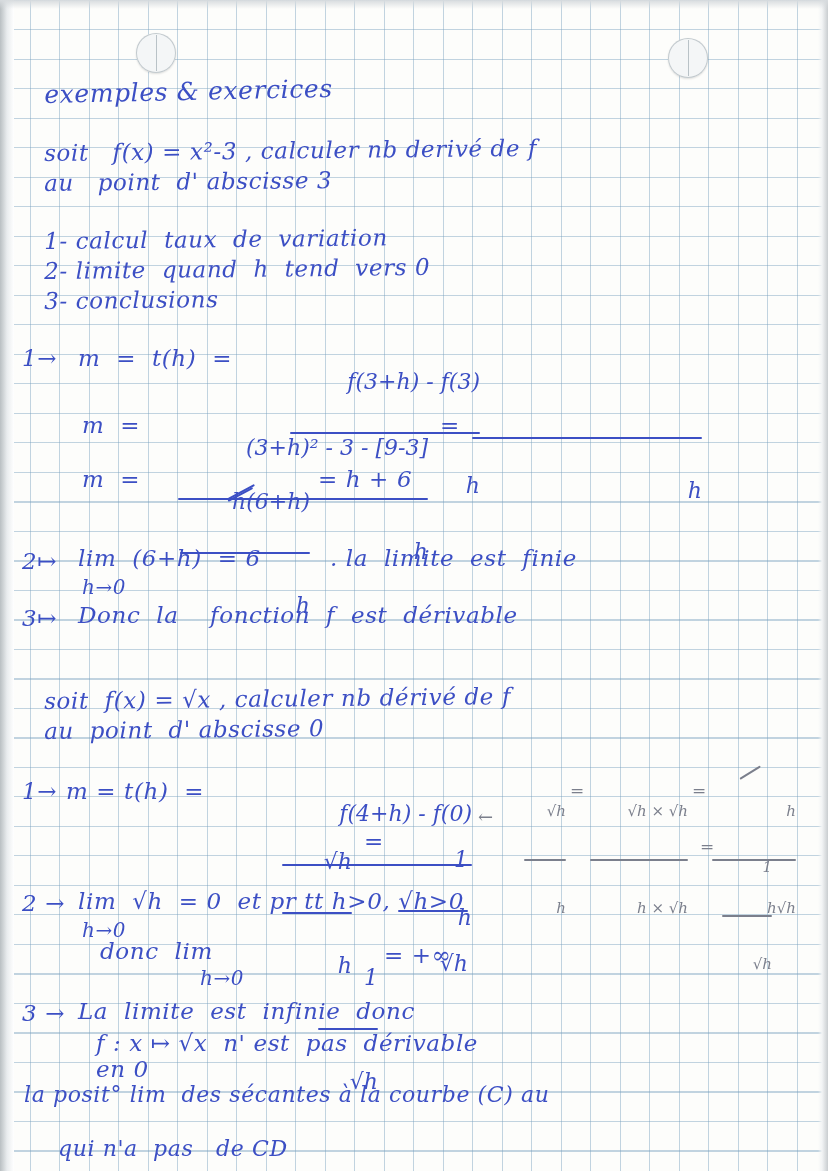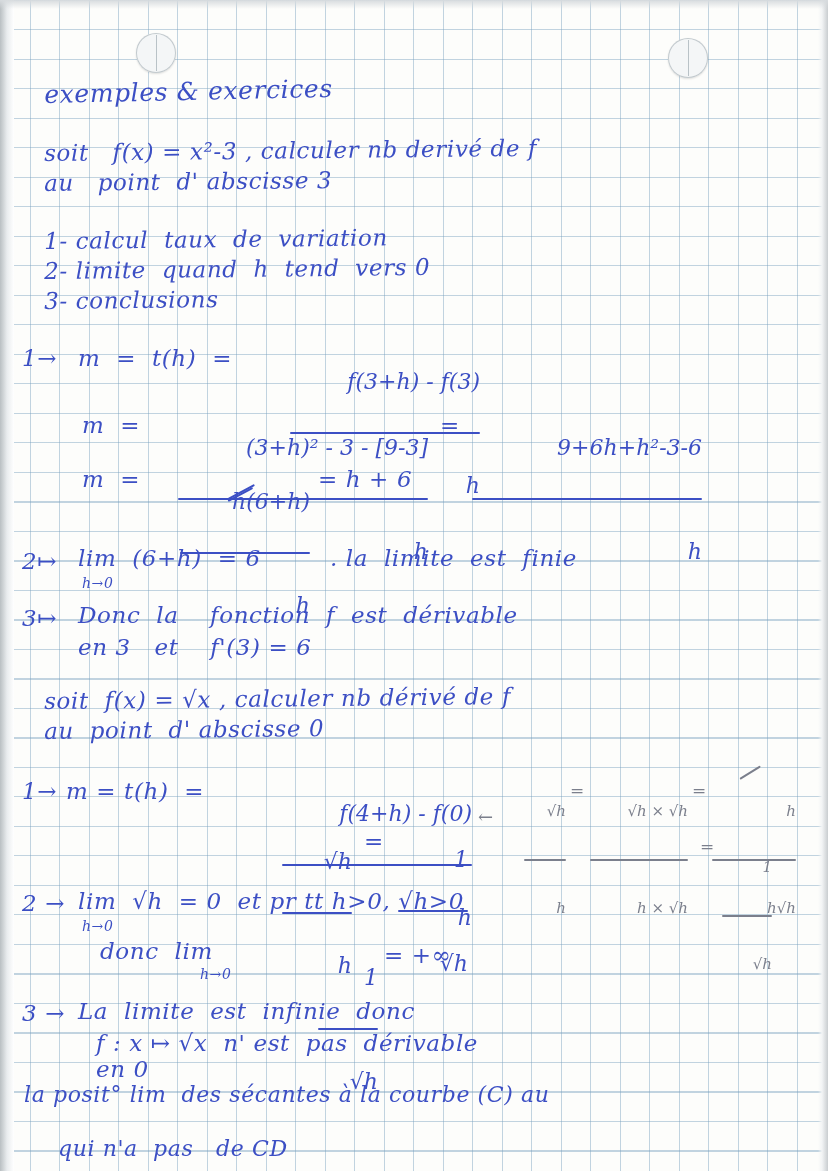--- a/index.html
+++ b/index.html
@@ -60,21 +60,21 @@
     color: #3c4fc4;
     font-family: "DejaVu Serif", serif;
     font-style: italic;
     white-space: pre;
     letter-spacing: 0.6px;
     transform-origin: left top;
   }
   .hw.s28 { font-size: 25px; }
   .hw.s26 { font-size: 23px; }
   .hw.s24 { font-size: 22px; }
-  .hw.s20 { font-size: 14px; }
+  .hw.s20 { font-size: 20px; }
   .pencil {
     color: #7b7f8c;
     font-family: "DejaVu Serif", serif;
     font-style: italic;
     position: absolute;
     white-space: pre;
   }
   .frac {
     position: absolute;
     display: inline-block;
@@ -137,21 +137,20 @@
   </div>
 
   <div class="hw s26" style="left:82px; top:412px;">m  =</div>
   <div class="frac" style="left:178px; top:398px; width:250px;">
     <span class="num">(3+h)² - 3 - [9-3]</span>
     <span class="bar"></span>
     <span class="den">h</span>
   </div>
   <div class="hw s26" style="left:440px; top:412px;">=</div>
   <div class="frac" style="left:472px; top:398px; width:230px;">
-    <span class="num">9+6h+h²-3-6</span>
     <span class="bar"></span>
     <span class="den">h</span>
   </div>
 
   <div class="hw s26" style="left:82px; top:466px;">m  =</div>
   <div class="frac" style="left:180px; top:452px; width:130px;">
     <span class="num">h(6+h)</span>
     <span class="bar"></span>
     <span class="den">h</span>
   </div>
@@ -159,21 +158,20 @@
   <div class="strike" style="left:228px; top:500px; width:28px; transform: rotate(-28deg);"></div>
   <div class="hw s26" style="left:318px; top:466px;">= h + 6</div>
 
   <div class="hw s26" style="left:22px; top:548px;">2↦</div>
   <div class="hw s26" style="left:78px; top:545px;">lim  (6+h)  = 6</div>
   <div class="hw s20" style="left:82px; top:575px;">h→0</div>
   <div class="hw s26" style="left:330px; top:545px;">. la  limite  est  finie</div>
 
   <div class="hw s26" style="left:22px; top:605px;">3↦</div>
   <div class="hw s26" style="left:78px; top:602px;">Donc  la    fonction  f  est  dérivable</div>
-  <div class="hw s26" style="left:78px; top:634px;">en 3   et    f'(3) = 6</div>
 
   <div class="hw s26 rot-05" style="left:44px; top:688px;">soit  f(x) = √x , calculer nb dérivé de f</div>
   <div class="hw s26 rot-05" style="left:44px; top:718px;">au  point  d' abscisse 0</div>
 
   <div class="hw s26" style="left:22px; top:778px;">1→</div>
   <div class="hw s26" style="left:66px; top:778px;">m = t(h)  =</div>
   <div class="frac" style="left:282px; top:764px; width:190px;">
     <span class="num">f(4+h) - f(0)</span>
     <span class="bar"></span>
     <span class="den">h</span>

